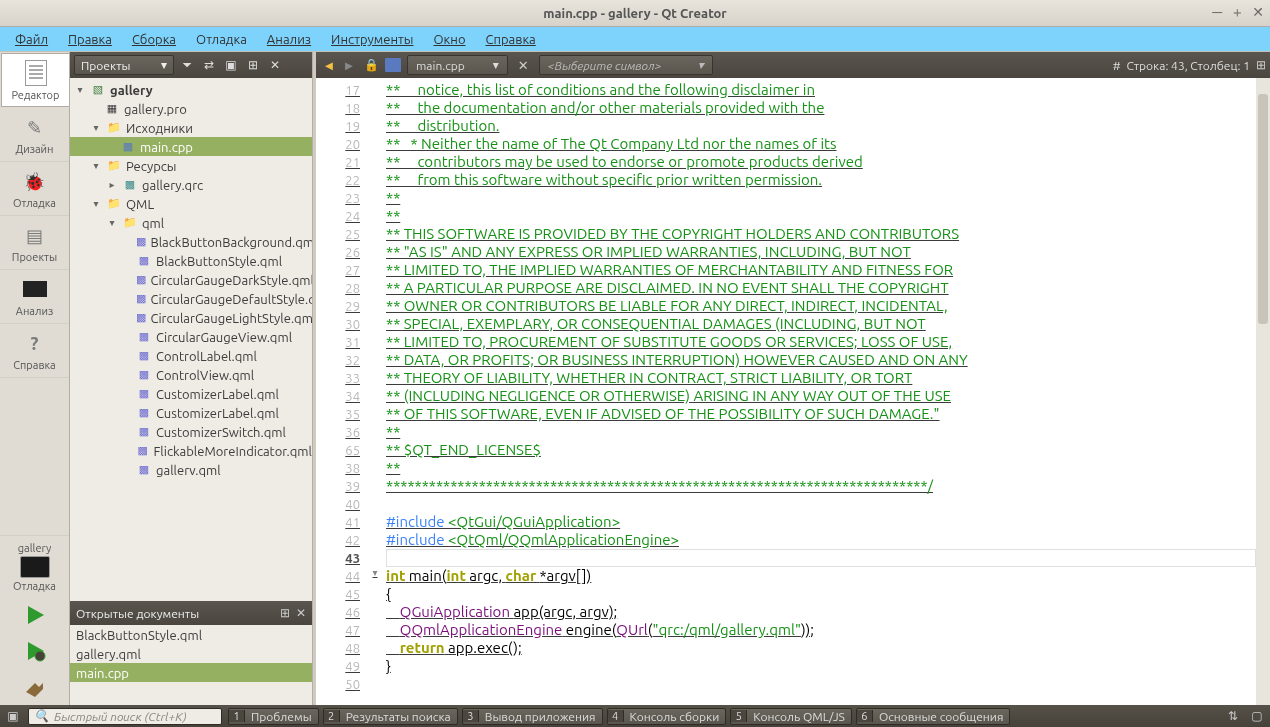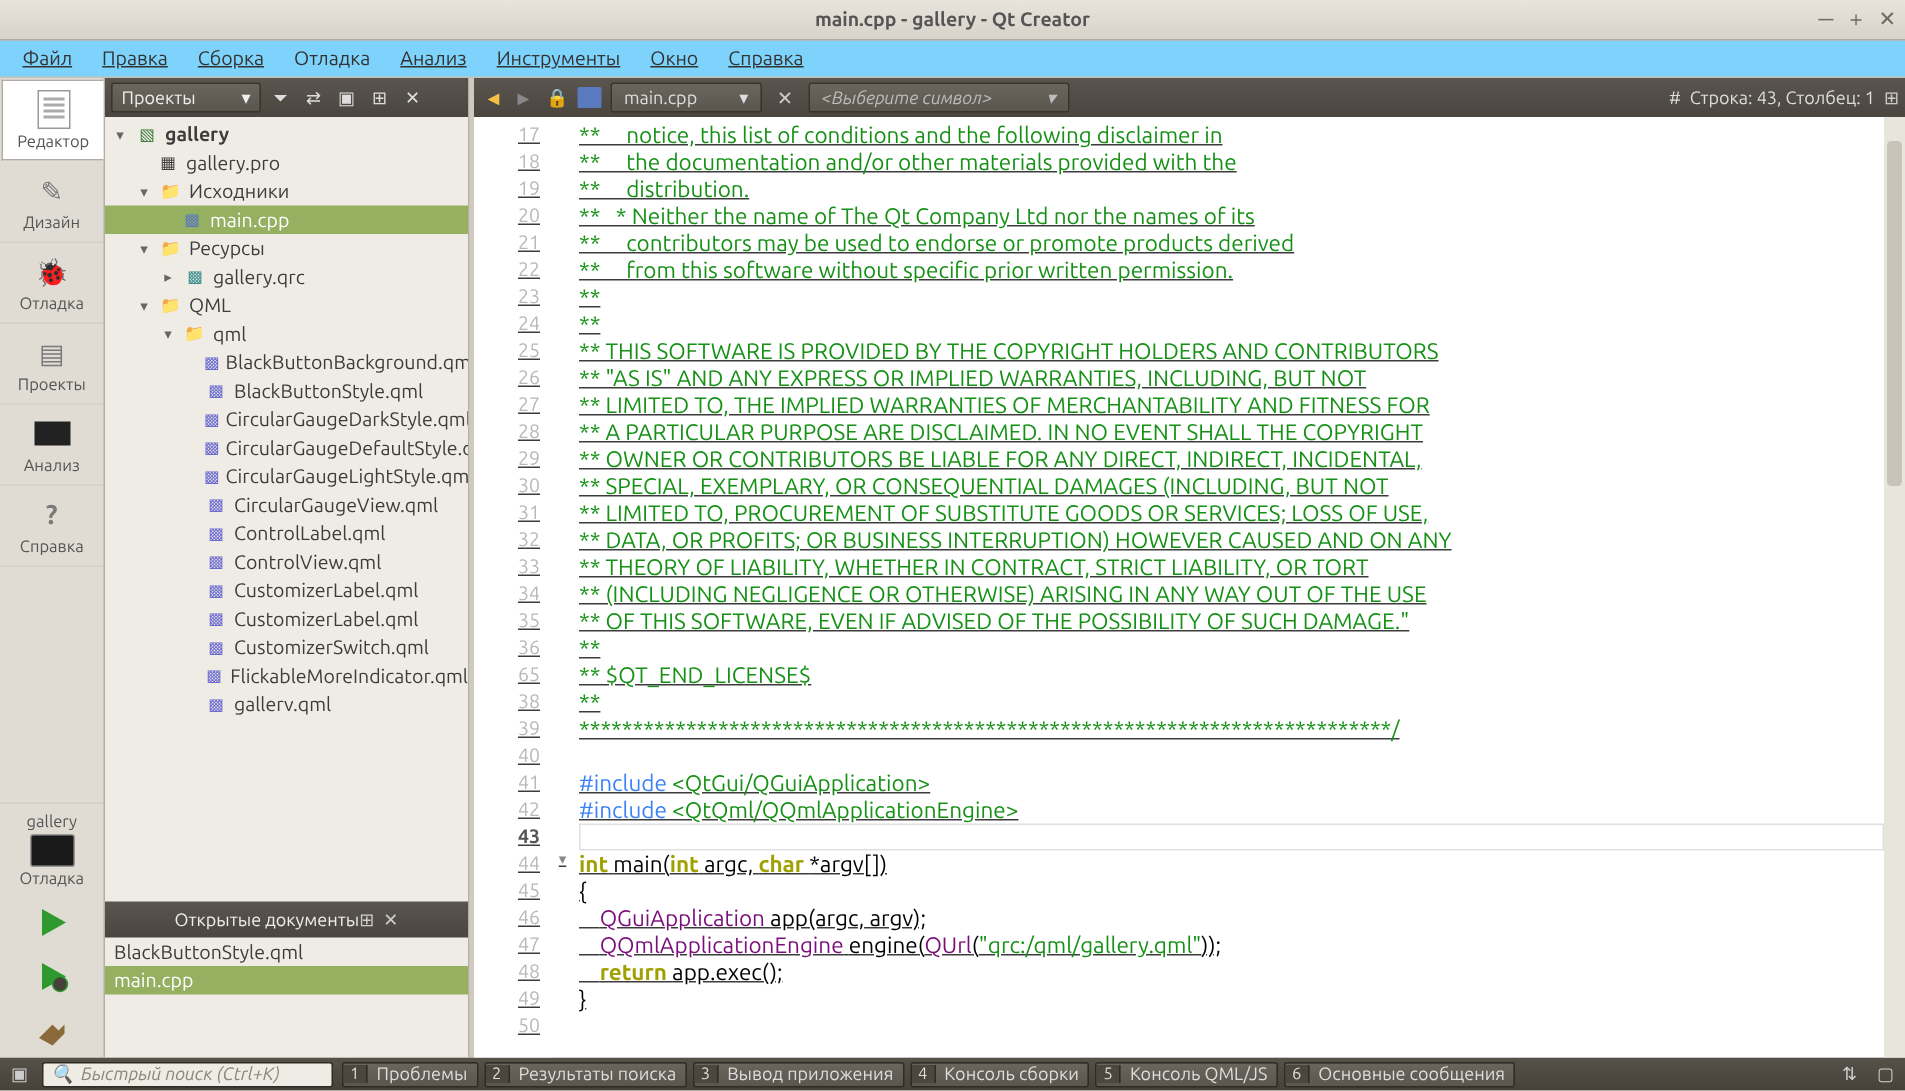--- a/index.html
+++ b/index.html
@@ -38,21 +38,21 @@
 .tree { flex:1; overflow:auto; font-size:13px; padding-top:2px; }
 .tree-row { height:19px; display:flex; align-items:center; gap:4px; padding-left:4px; white-space:nowrap; cursor:pointer; }
 .tree-row.selected { background:#95b061; color:#fff; }
 .tw { display:inline-block; width:12px; text-align:center; color:#666; font-size:10px; }
 .tree-row .ico { width:16px; height:14px; display:inline-flex; align-items:center; justify-content:center; font-size:11px; }
 .ico.folder { color:#c59a3a; }
 .ico.proj { color:#3a7a3a; }
 .ico.cpp { color:#5a7abf; }
 .ico.qrc { color:#3a8a8a; }
 .ico.qml { color:#6a6ad0; }
-.open-docs-bar { height:24px; background:linear-gradient(#5a564f,#4a463f); color:#eee; display:flex; align-items:center; padding:0 6px; font-size:12px; justify-content:center; }
+.open-docs-bar { height:24px; background:linear-gradient(#5a564f,#4a463f); color:#eee; display:flex; align-items:center; padding:0 6px; font-size:12px; justify-content:space-between; }
 .open-docs-bar .rbtns { display:flex; gap:6px; color:#ccc; font-size:12px; }
 .open-docs { height:80px; overflow:auto; }
 .open-docs .doc { height:19px; padding:0 6px; display:flex; align-items:center; cursor:pointer; }
 .open-docs .doc.sel { background:#95b061; color:#fff; }
 
 .splitter { width:3px; background:#cfcac0; cursor:col-resize; }
 
 
 .editor { flex:1; display:flex; flex-direction:column; background:#fff; min-width:0; }
 .ed-toolbar { height:26px; background:linear-gradient(#5a564f,#4a463f); display:flex; align-items:center; padding:0 4px; gap:6px; color:#ddd; font-size:12px; }
@@ -290,20 +290,21 @@
     </div>
     <div class="open-docs-bar">
       <span>Открытые документы</span>
       <span class="rbtns">
           <span>⊞</span>
           <span>✕</span>
         </span>
     </div>
     <div class="open-docs">
       <div class="doc">BlackButtonStyle.qml</div>
+      <div class="doc">gallery.qml</div>
       <div class="doc sel">main.cpp</div>
     </div>
   </div>
 
   <div class="splitter"></div>
 
   <div class="editor">
     <div class="ed-toolbar">
       <div class="nav">
         <span class="navbtn">◄</span>

